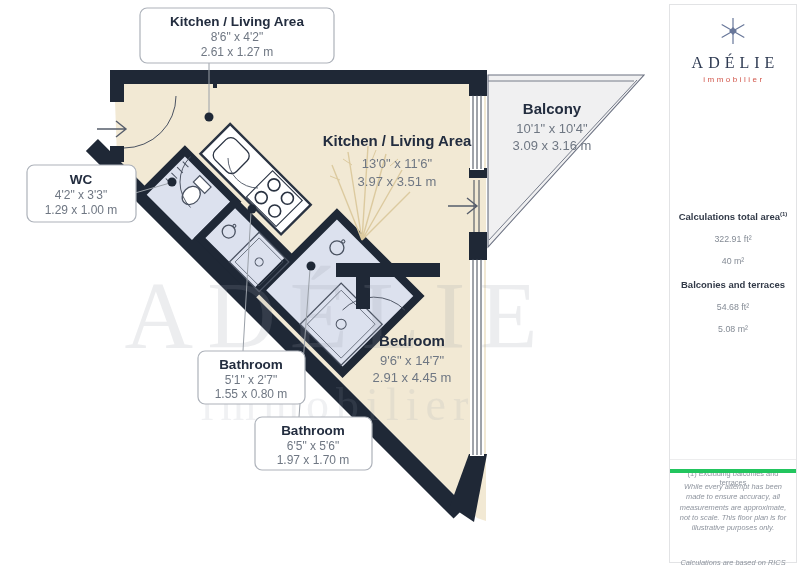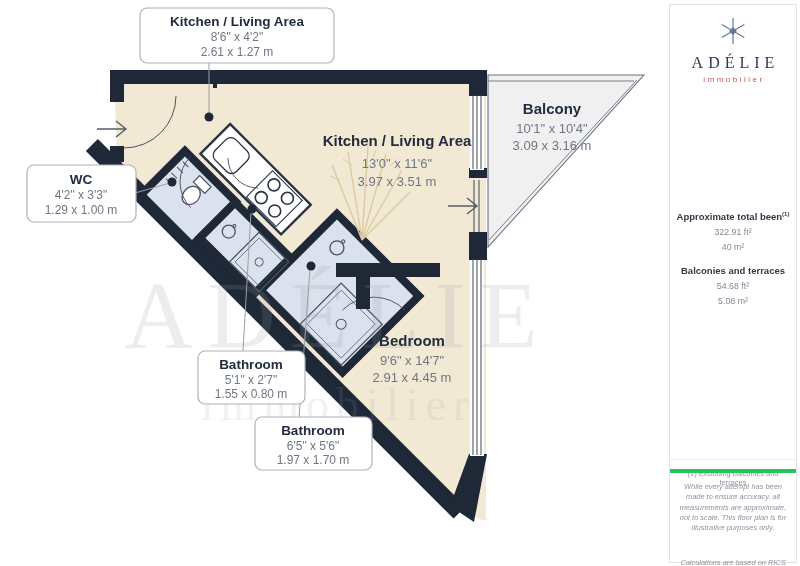--- a/index.html
+++ b/index.html
@@ -15,21 +15,21 @@
   
   #sidebar{position:absolute;left:669px;top:4px;width:126px;height:557px;
            background:#fff;border:1px solid #e2e3e5;text-align:center;}
   .logo{padding-top:12px;}
   .logo-name{margin-top:5px;font-family:"Liberation Serif",serif;font-size:16px;
              letter-spacing:5px;color:#2e3a52;padding-left:5px;}
   .logo-tag{margin-top:3px;font-size:8px;letter-spacing:2.5px;color:#d2564b;padding-left:2px;}
   .areas{position:absolute;top:206px;left:0;right:0;}
   .areas .hd{font-size:9.5px;font-weight:bold;color:#323a48;}
   .areas .hd sup{font-size:6px;}
-  .areas .val{font-size:8.8px;color:#848b95;margin-top:5px;}
+  .areas .val{font-size:8.8px;color:#848b95;margin-top:12px;}
   .areas .hd2{margin-top:13px;}
   .footnote{position:absolute;top:454px;left:0;right:0;border-top:1px solid #ededee;
             padding:9px 10px 0 10px;font-size:7.4px;color:#8d939d;}
   .disclaimer{position:absolute;top:464px;left:0;right:0;bottom:0;border-top:4px solid #22c55e;
               padding:9px 9px 0 9px;font-size:7.4px;color:#8d939d;line-height:1.4;font-style:italic;}
   .disclaimer .p2{margin-top:24px;}
 </style>
 </head>
 <body>
 
@@ -181,21 +181,21 @@
         <g stroke="#68779a" stroke-width="1.2" fill="none">
           <path d="M14,1 V27 M2.7,7.5 L25.3,20.5 M2.7,20.5 L25.3,7.5"></path>
         </g>
         <rect x="11.2" y="11.2" width="5.6" height="5.6" transform="rotate(45 14 14)" fill="#68779a"></rect>
       </svg>
       <div class="logo-name">ADÉLIE</div>
       <div class="logo-tag">immobilier</div>
     </div>
 
     <div class="areas">
-      <div class="hd"><span>Approximate total been</span><sup>(1)</sup></div>
+      <div class="hd"><span>Calculations total area</span><sup>(1)</sup></div>
       <div class="val">322.91 ft²</div>
       <div class="val">40 m²</div>
       <div class="hd hd2">Balconies and terraces</div>
       <div class="val">54.68 ft²</div>
       <div class="val">5.08 m²</div>
     </div>
 
     <div class="footnote">(1) Excluding balconies and terraces</div>
 
     <div class="disclaimer">

